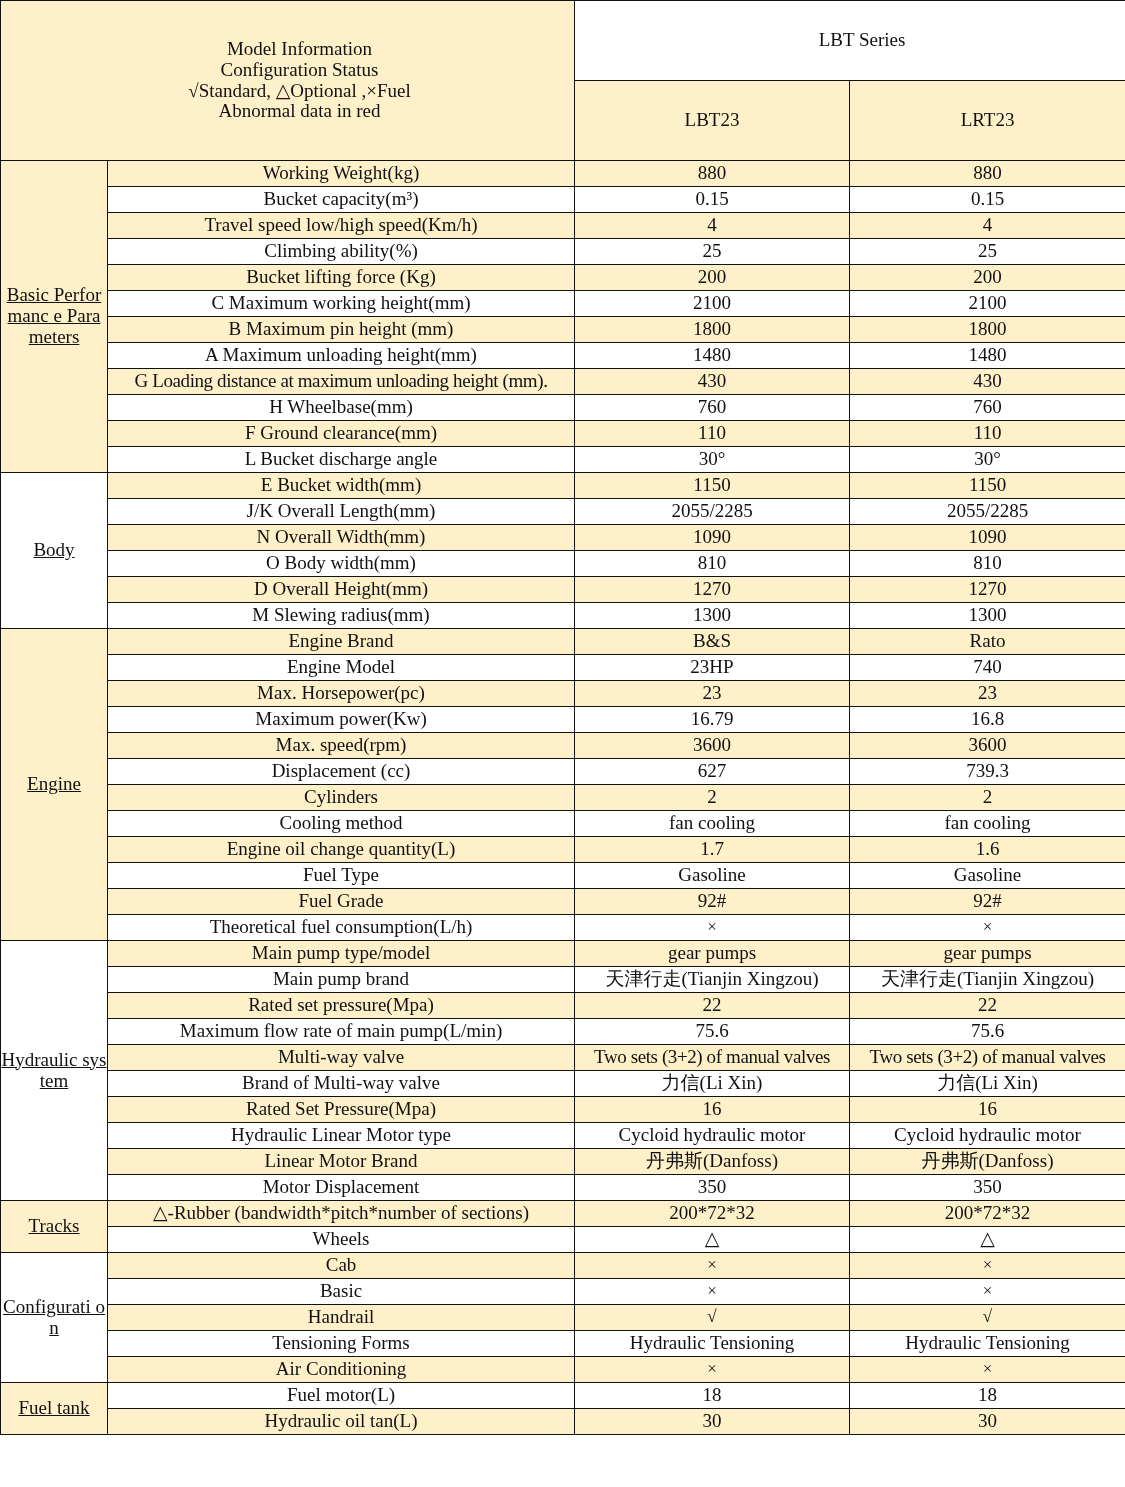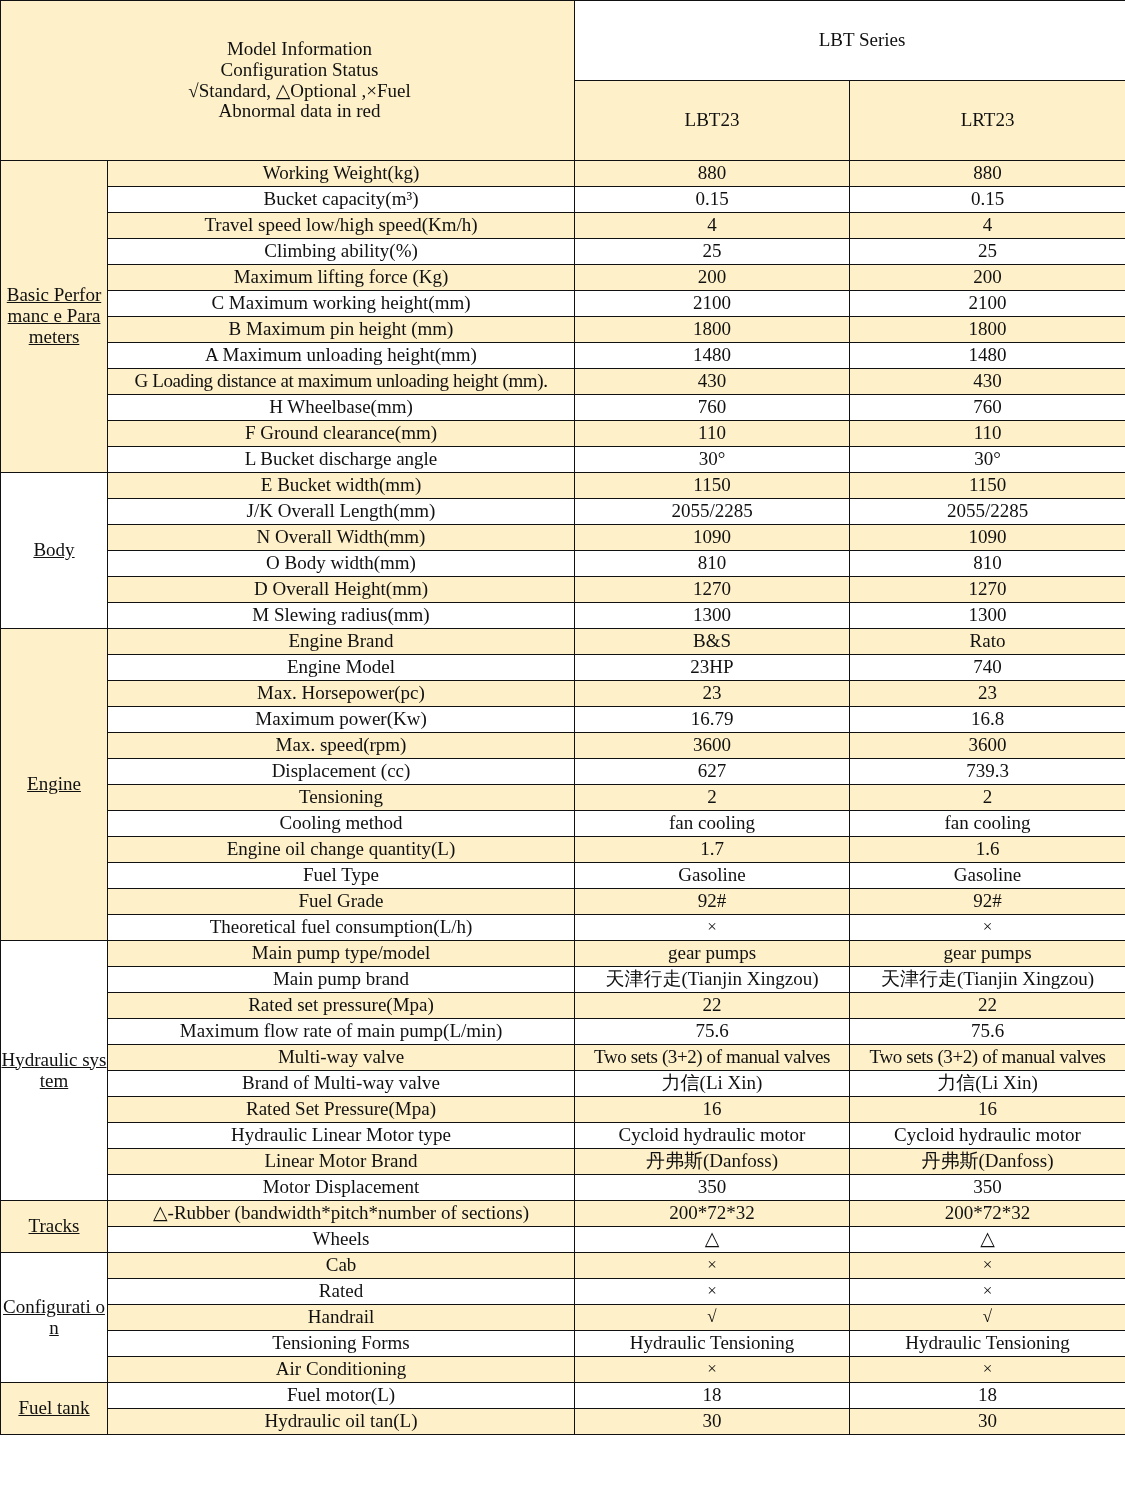--- a/index.html
+++ b/index.html
@@ -74,21 +74,21 @@
         <td class="y">Travel speed low/high speed(Km/h)</td>
         <td class="y">4</td>
         <td class="y">4</td>
       </tr>
       <tr class="data">
         <td class="w">Climbing ability(%)</td>
         <td class="w">25</td>
         <td class="w">25</td>
       </tr>
       <tr class="data">
-        <td class="y">Maximum lifting force (Kg)</td>
+        <td class="y">Bucket lifting force (Kg)</td>
         <td class="y">200</td>
         <td class="y">200</td>
       </tr>
       <tr class="data">
         <td class="w">C Maximum working height(mm)</td>
         <td class="w">2100</td>
         <td class="w">2100</td>
       </tr>
       <tr class="data">
         <td class="y">B Maximum pin height (mm)</td>
@@ -176,21 +176,21 @@
         <td class="y">Max. speed(rpm)</td>
         <td class="y">3600</td>
         <td class="y">3600</td>
       </tr>
       <tr class="data">
         <td class="w">Displacement (cc)</td>
         <td class="w">627</td>
         <td class="w">739.3</td>
       </tr>
       <tr class="data">
-        <td class="y">Tensioning</td>
+        <td class="y">Cylinders</td>
         <td class="y">2</td>
         <td class="y">2</td>
       </tr>
       <tr class="data">
         <td class="w">Cooling method</td>
         <td class="w">fan cooling</td>
         <td class="w">fan cooling</td>
       </tr>
       <tr class="data">
         <td class="y">Engine oil change quantity(L)</td>
@@ -274,21 +274,21 @@
         <td class="w">△</td>
         <td class="w">△</td>
       </tr>
       <tr class="data">
         <td class="group w" rowspan="5">Configurati on</td>
         <td class="y">Cab</td>
         <td class="y sym">×</td>
         <td class="y sym">×</td>
       </tr>
       <tr class="data">
-        <td class="w">Rated</td>
+        <td class="w">Basic</td>
         <td class="w sym">×</td>
         <td class="w sym">×</td>
       </tr>
       <tr class="data">
         <td class="y">Handrail</td>
         <td class="y sym">√</td>
         <td class="y sym">√</td>
       </tr>
       <tr class="data">
         <td class="w">Tensioning Forms</td>

